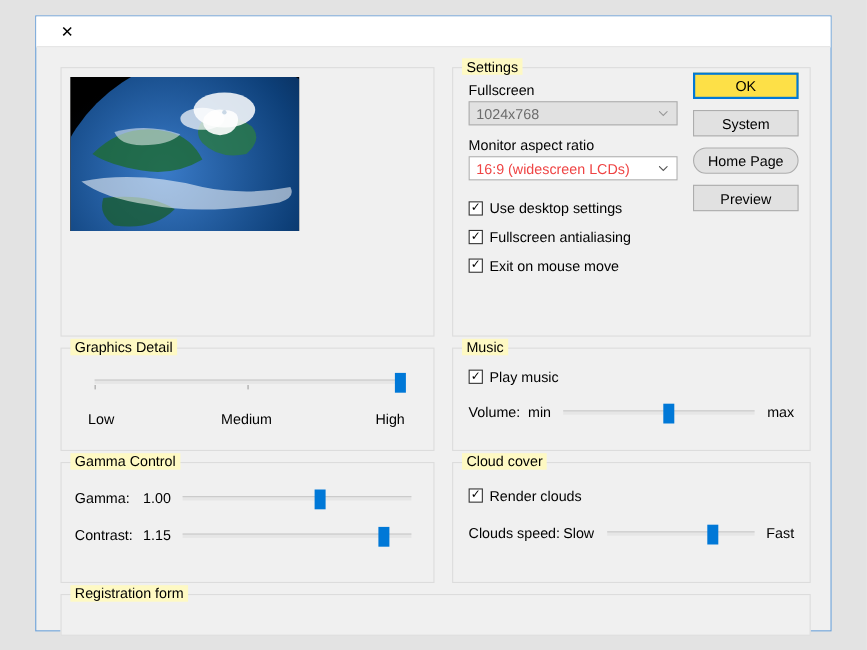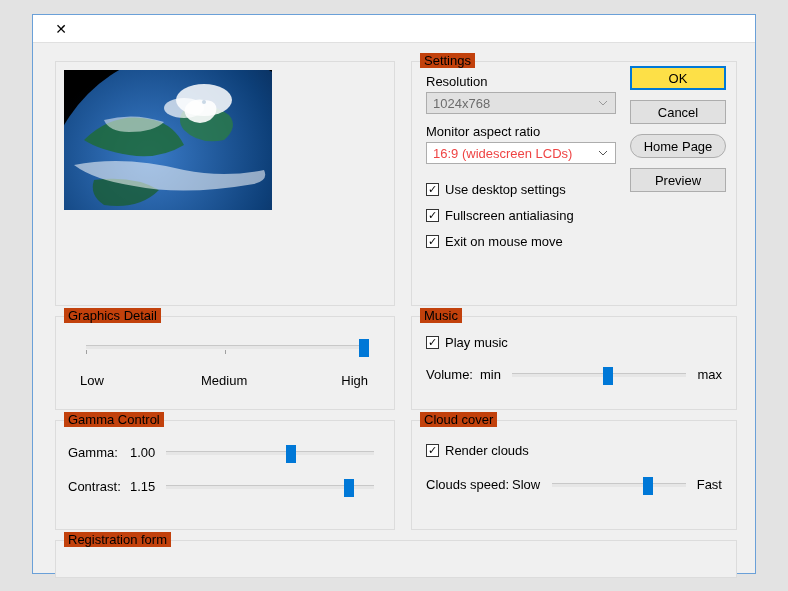--- a/index.html
+++ b/index.html
@@ -46,21 +46,21 @@
   }
   .group {
     position: absolute;
     border: 1px solid #dcdcdc;
     background: #f0f0f0;
   }
   .group-label {
     position: absolute;
     top: -9px;
     left: 8px;
-    background: #c2410c;
+    background: #fef9c3;
     padding: 0 4px;
     font-size: 13px;
   }
   
   .preview-box {
     left: 22px; top: 18px; width: 340px; height: 245px;
   }
   .earth-img {
     position: absolute;
     left: 8px; top: 8px;
@@ -181,21 +181,21 @@
             <circle cx="0" cy="2" r="2" fill="#c7d7e6"></circle>
           </g>
         </svg>
       </div>
     </div>
 
     <div class="group settings-box">
       <span class="group-label">Settings</span>
 
       <div class="row" style="left:14px; top:12px;">
-        <span class="label">Resolution</span>
+        <span class="label">Fullscreen</span>
       </div>
       <div class="combo" style="position:absolute; left:14px; top:30px; width:190px;">
         <span>1024x768</span>
         <span class="chev">
           <svg width="8" height="5">
               <path d="M0 0 L4 4 L8 0" fill="none" stroke="#999" stroke-width="1"></path>
             </svg>
         </span>
       </div>
 
@@ -221,21 +221,21 @@
       </div>
       <div class="row checkbox-row" style="left:14px; top:170px;">
         <span class="chk">✓</span>
         <span>Exit on mouse move</span>
       </div>
 
       <div class="btn primary" style="position:absolute; right:10px; top:4px;">
         <span>OK</span>
       </div>
       <div class="btn" style="position:absolute; right:10px; top:38px;">
-        <span>Cancel</span>
+        <span>System</span>
       </div>
       <div class="btn" style="position:absolute; right:10px; top:72px;border-radius:12px;">
         <span>Home Page</span>
       </div>
       <div class="btn" style="position:absolute; right:10px; top:106px;">
         <span>Preview</span>
       </div>
     </div>
 
     <div class="group graphics-box">

